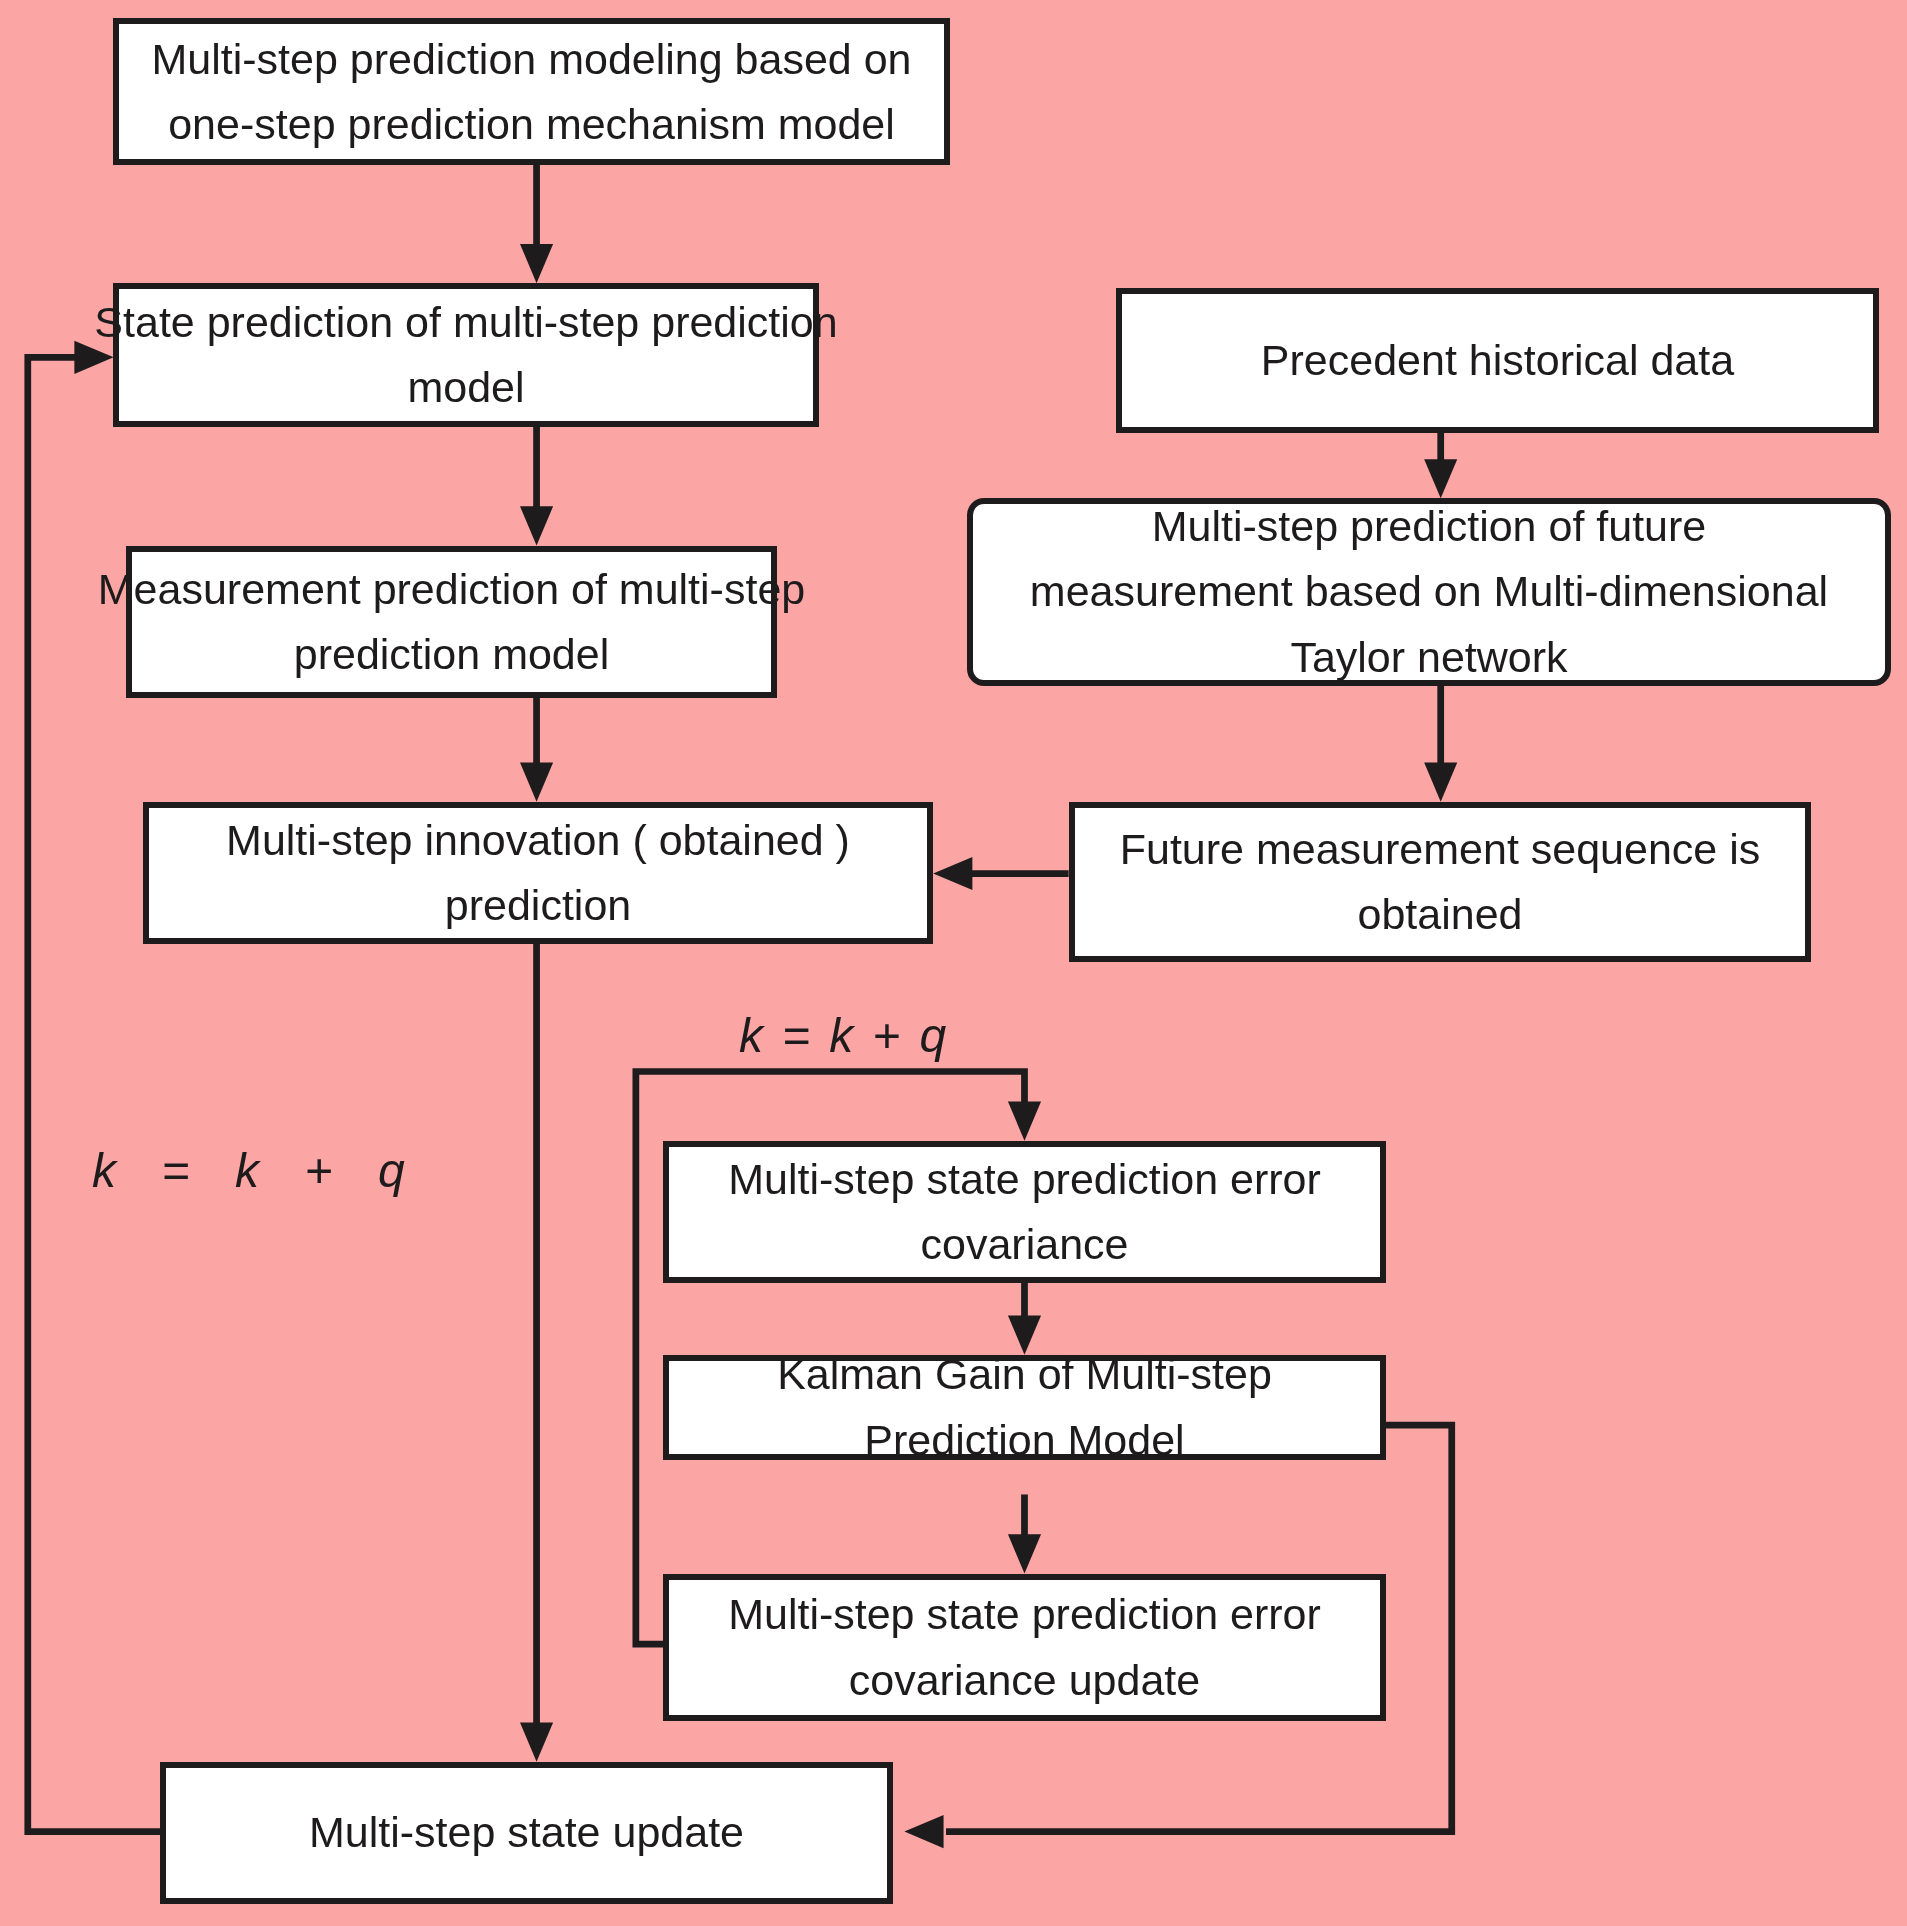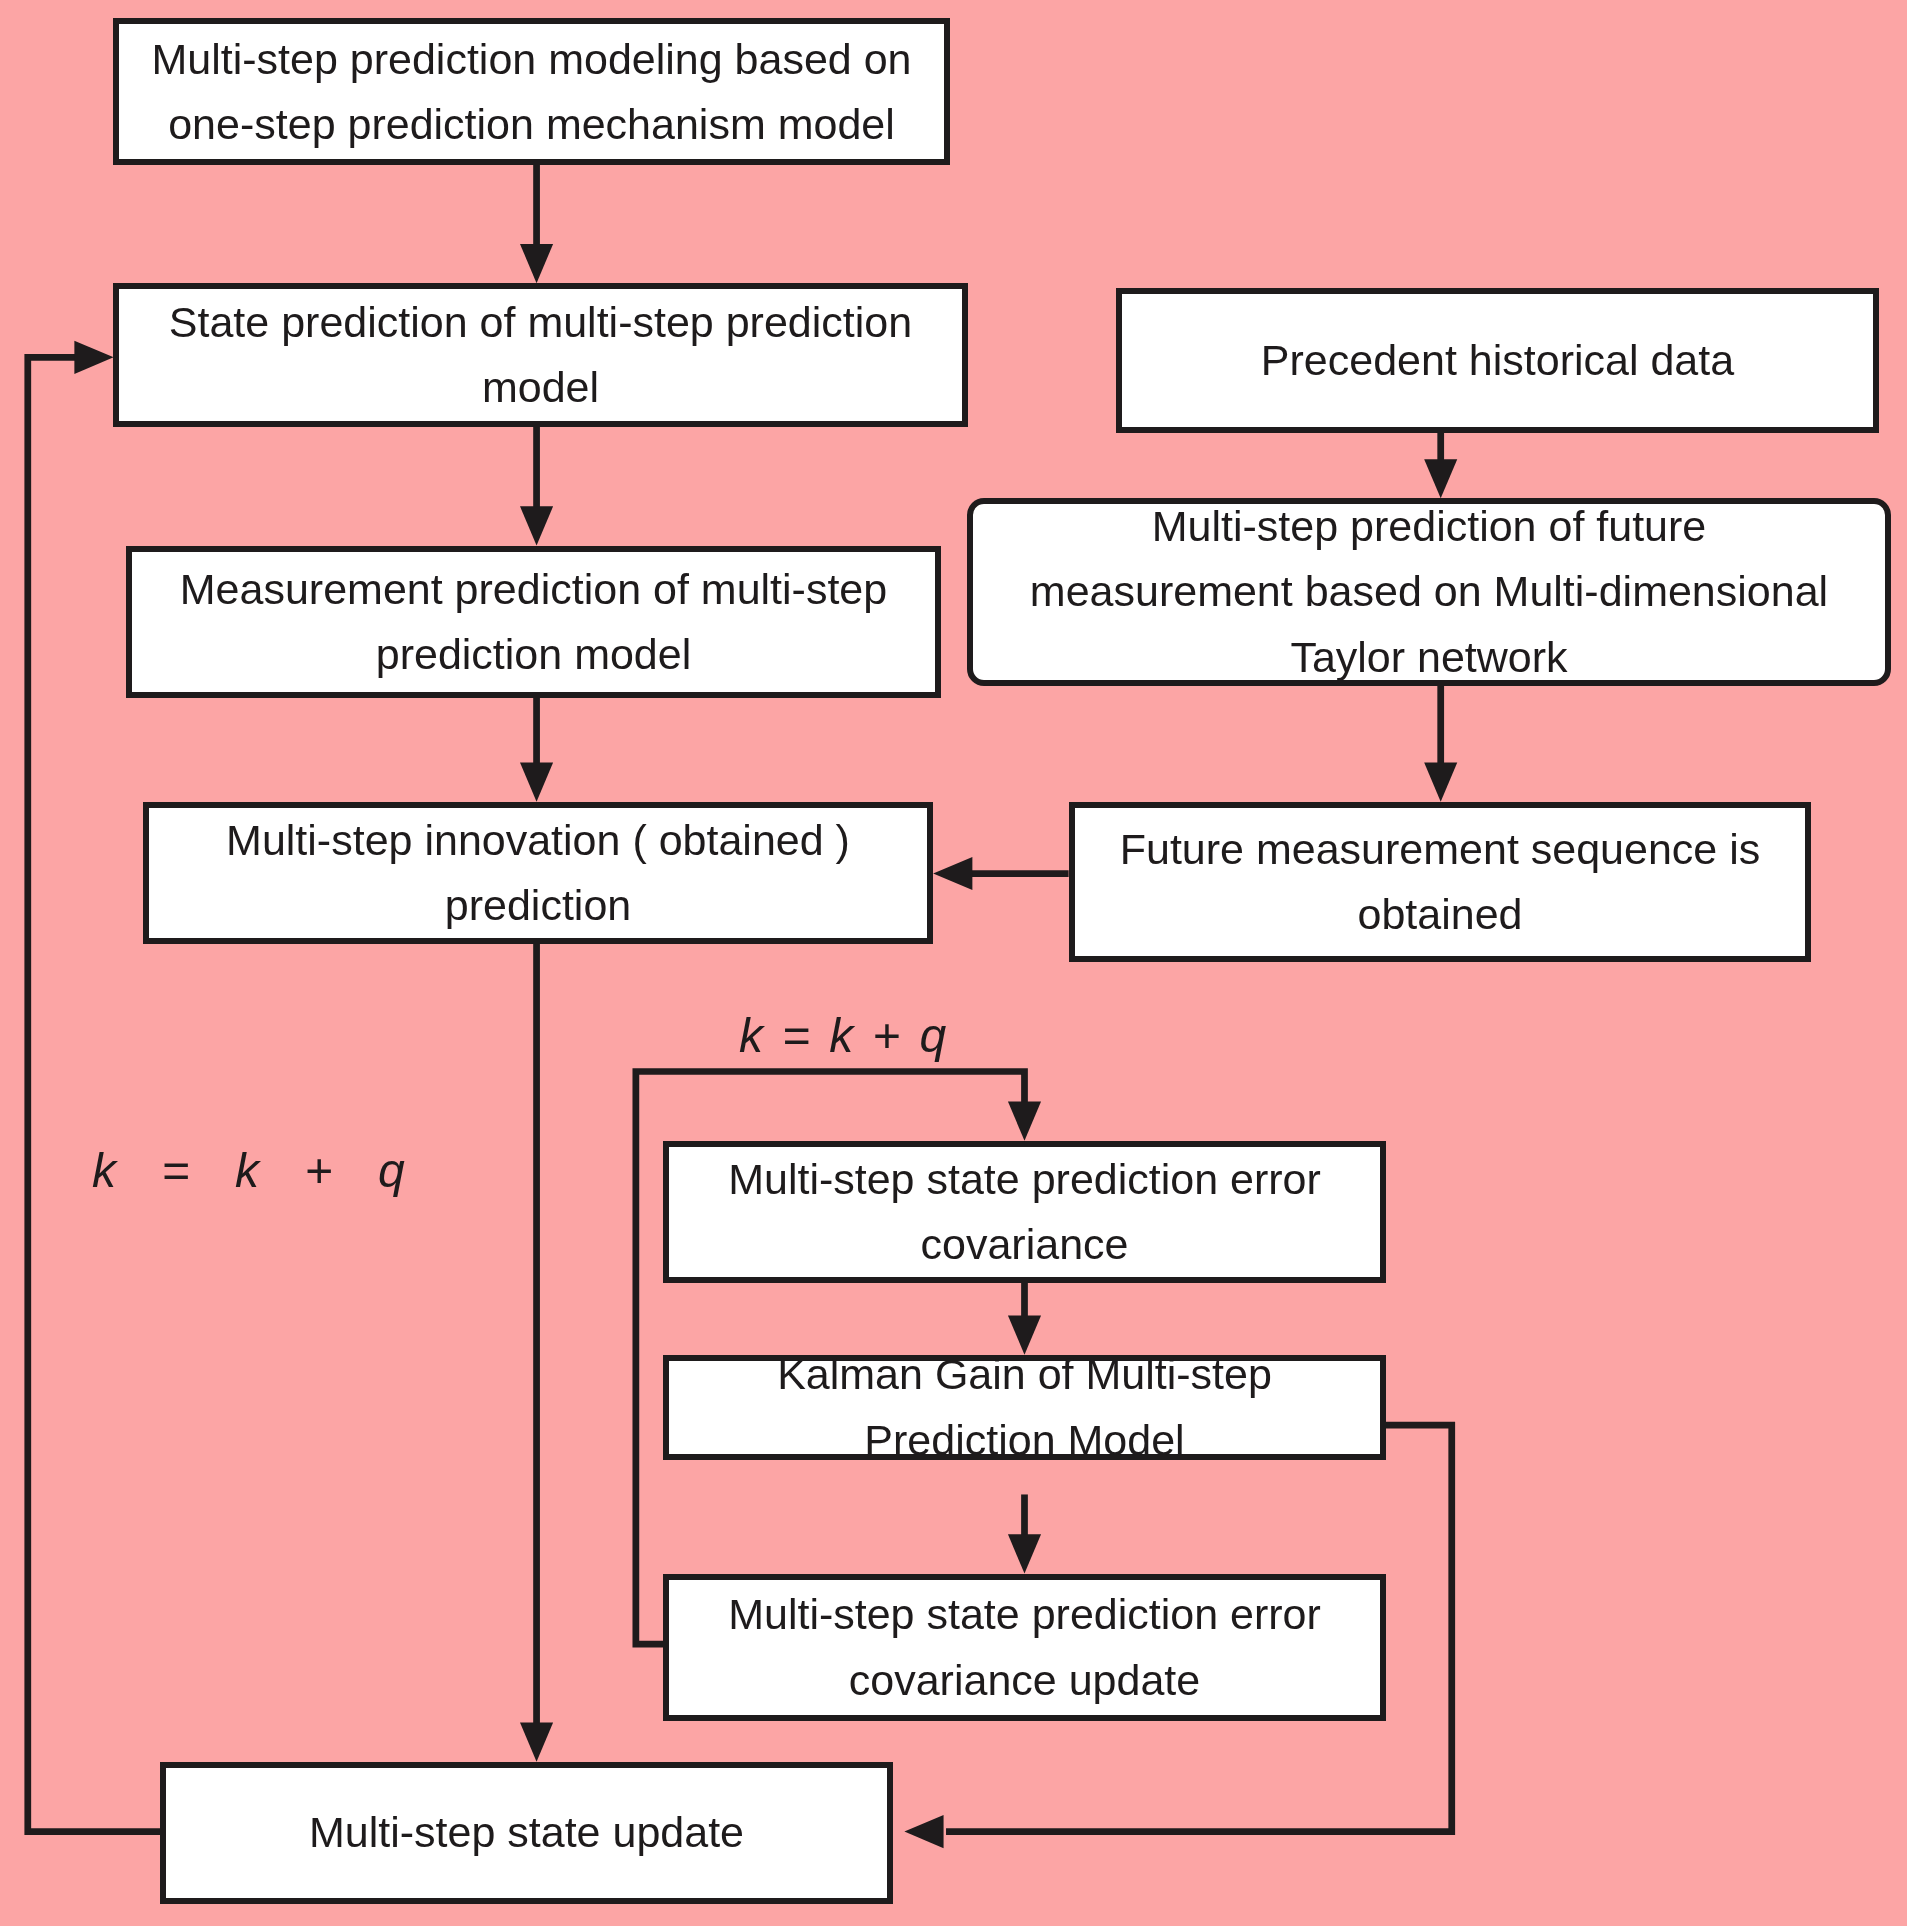--- a/index.html
+++ b/index.html
@@ -99,26 +99,26 @@
       <path d="M 284 2988 L 45 2988 L 45 583 L 125 583"></path>
       <polygon points="121,556 121,610 185,583"></polygon>
     </g>
   </svg>
 
   <div class="box" style="left:113px;top:18.4px;width:837px;height:147px;">
     <span class="ln">Multi-step prediction modeling based on</span>
     <span class="ln">one-step prediction mechanism model</span>
   </div>
 
-  <div class="box" style="left:113px;top:283px;width:855px;height:144px;">
+  <div class="box" style="left:113px;top:283px;width:706px;height:144px;">
     <span class="ln">State prediction of multi-step prediction</span>
     <span class="ln">model</span>
   </div>
 
-  <div class="box" style="left:126px;top:546px;width:815px;height:152px;text-align:right;">
+  <div class="box" style="left:126px;top:546px;width:651px;height:152px;text-align:right;">
     <span class="ln">Measurement prediction of multi-step</span>
     <span class="ln">prediction model</span>
   </div>
 
   <div class="box" style="left:143px;top:802px;width:790px;height:142px;">
     <span class="ln">Multi-step innovation ( obtained )</span>
     <span class="ln">prediction</span>
   </div>
 
   <div class="box" style="left:1116px;top:288px;width:763px;height:145px;">

